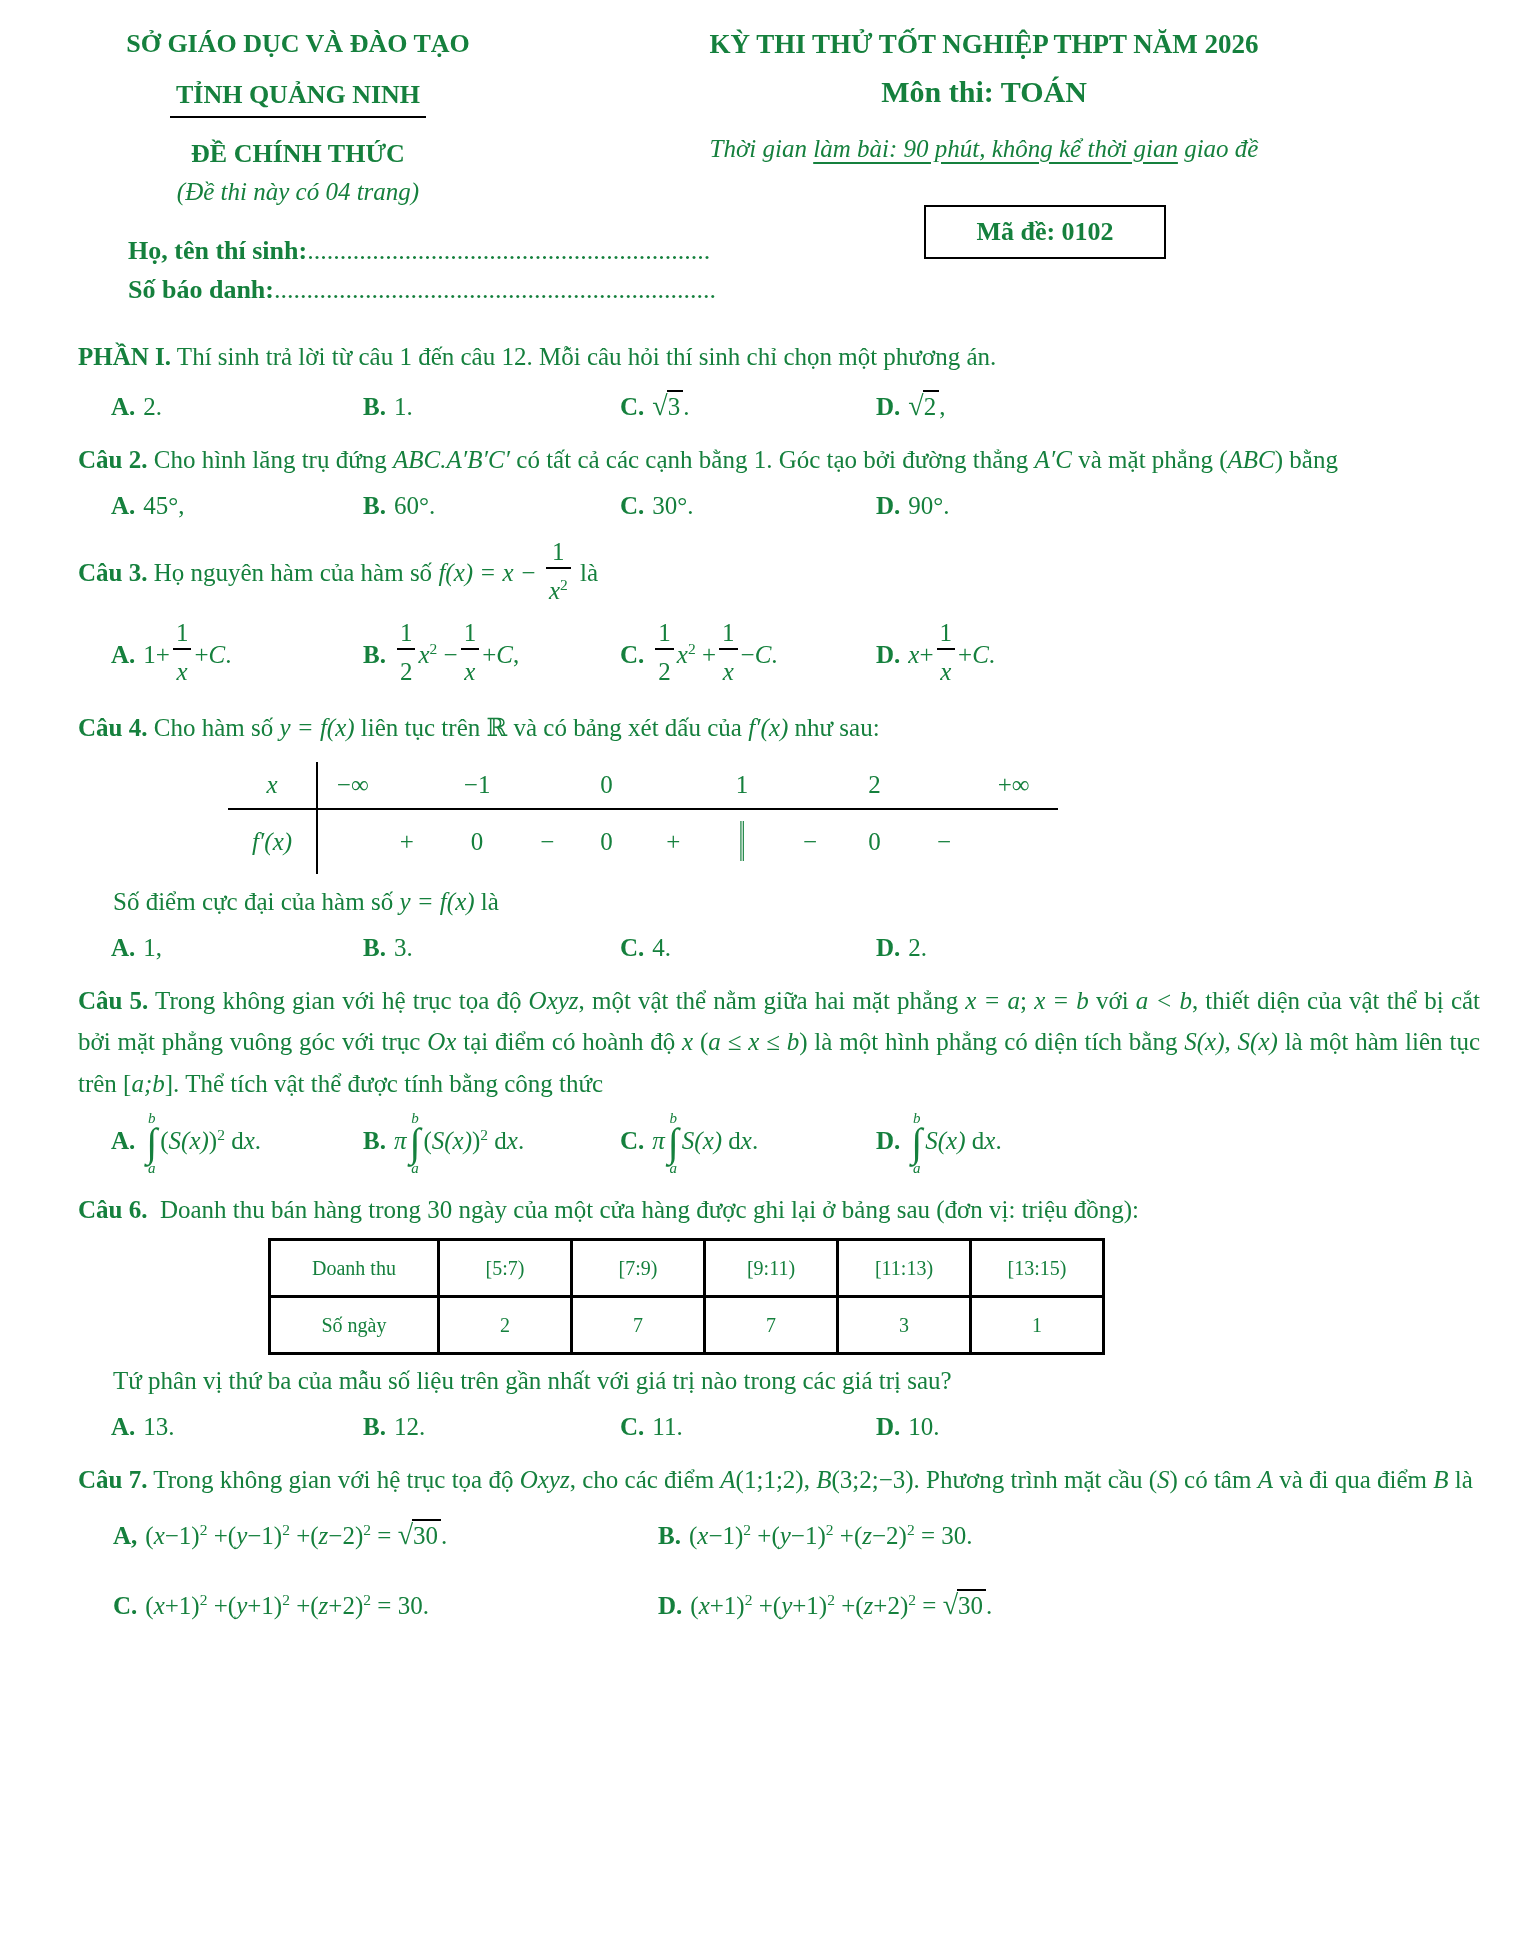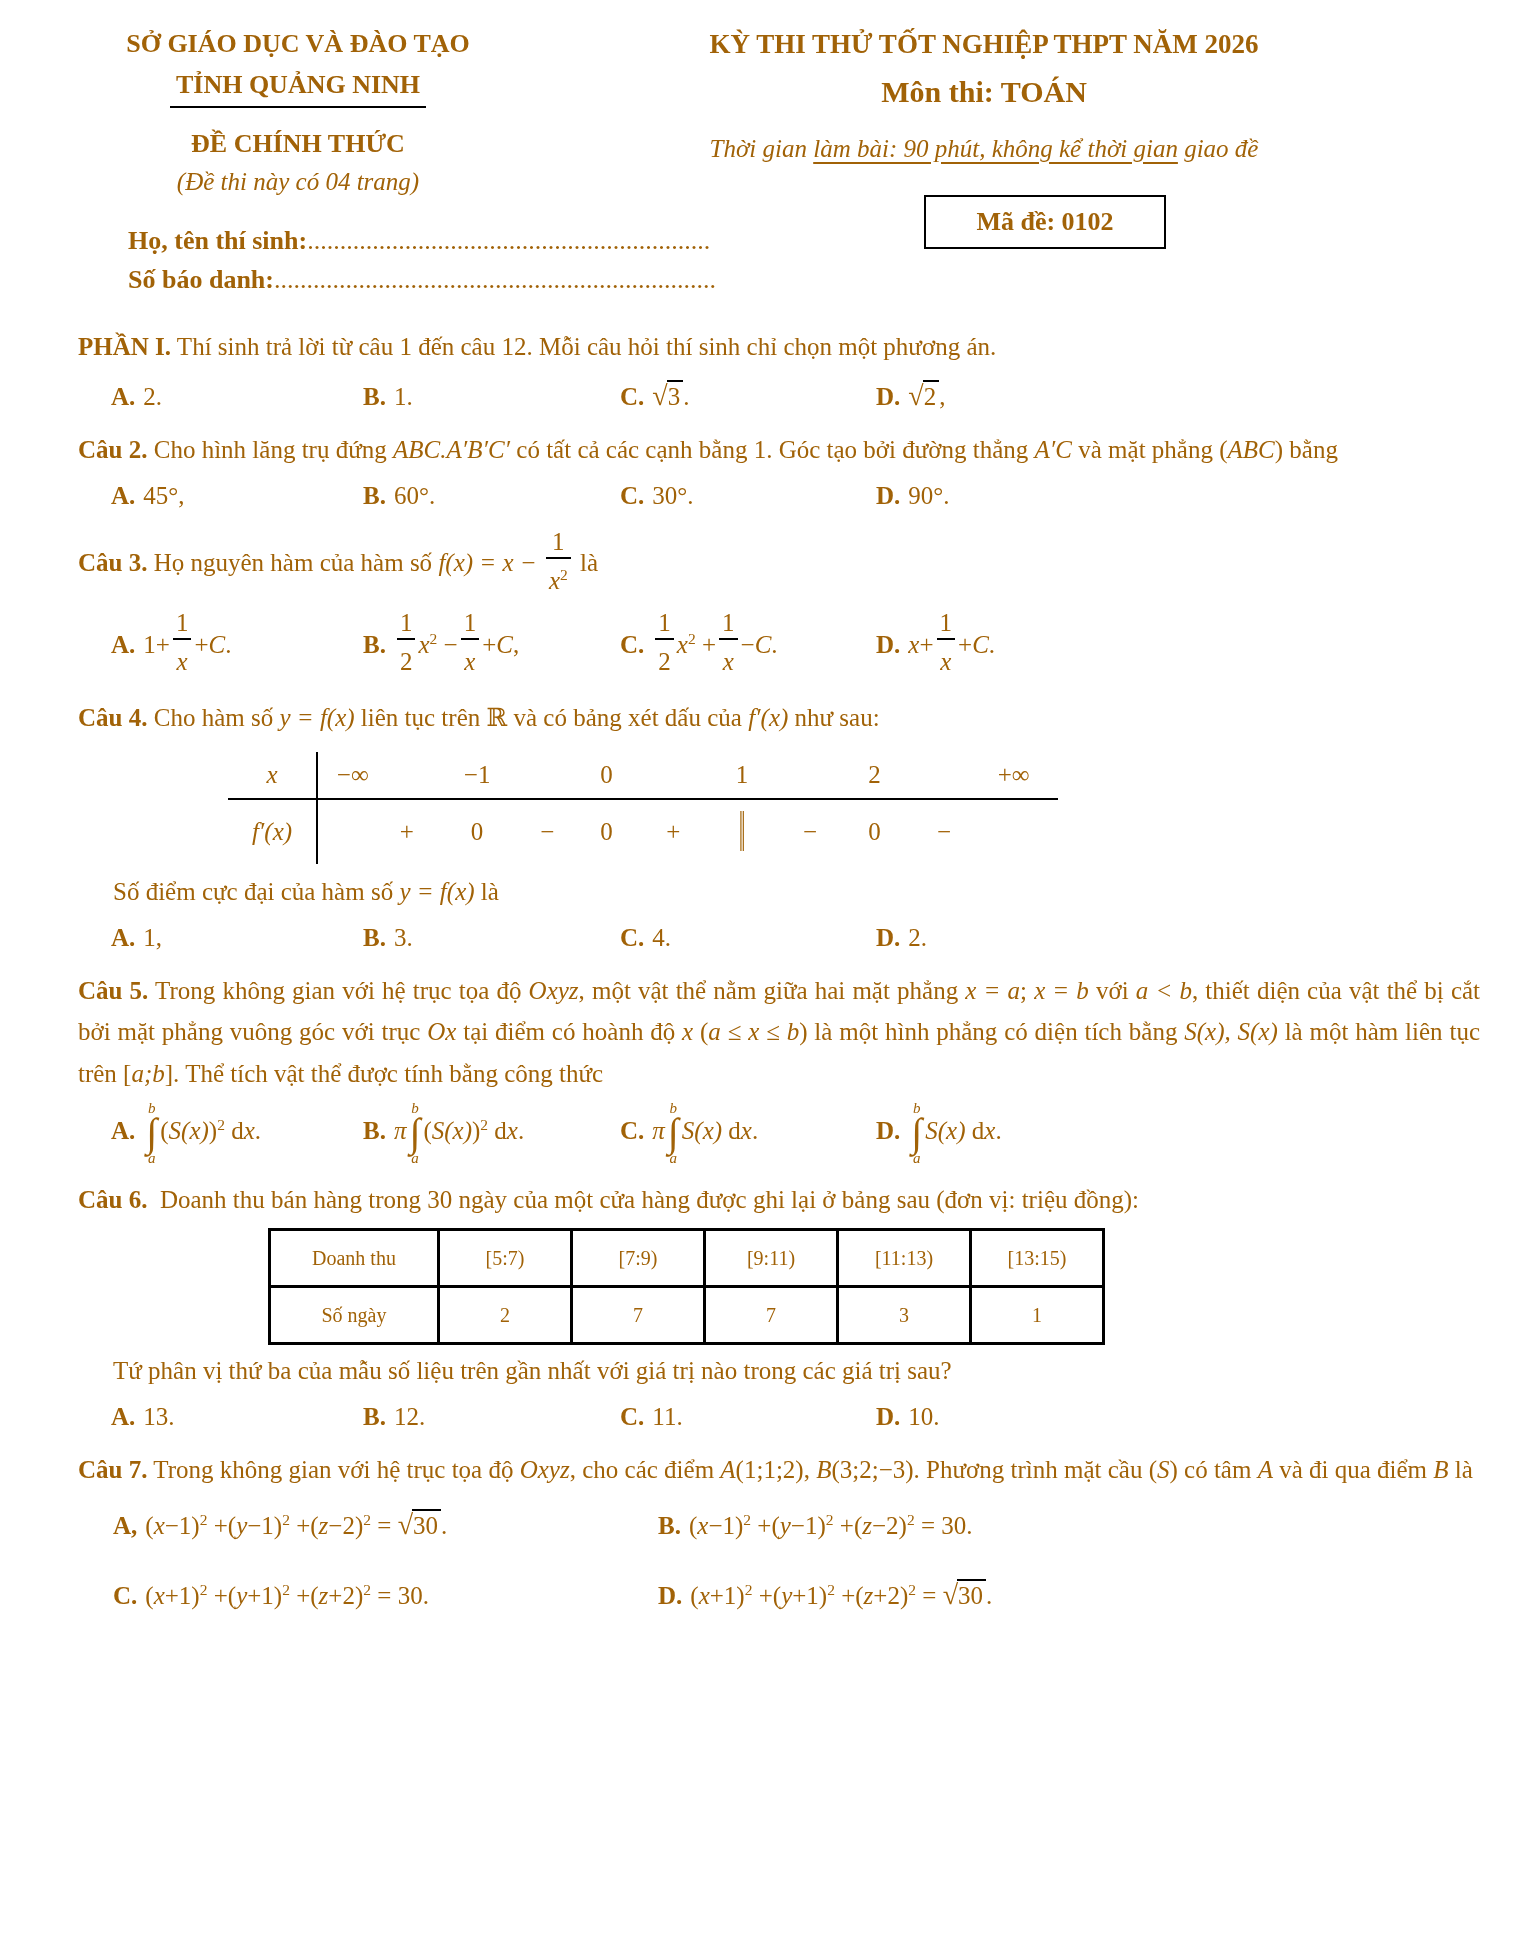--- a/index.html
+++ b/index.html
@@ -1,32 +1,32 @@
 <!DOCTYPE html>
 <html lang="vi"><head>
 <meta charset="utf-8">
 <style>
   html,body{margin:0;padding:0;background:#e8e8e8;}
   .page{
     width:1538px;height:1954px;box-sizing:border-box;
-    margin:0 auto;background:#ffffff;color:#a16207;
+    margin:0 auto;background:#ffffff;color:#15803d;
     padding:24px 58px 0 78px;overflow:hidden;
     font-family:"Liberation Serif","DejaVu Serif",serif;
     font-size:25px;line-height:1.6;
   }
   b{font-weight:bold;}
   .m{font-style:italic;font-family:"Liberation Serif","DejaVu Serif",serif;}
   sup{font-size:0.62em;line-height:0;}
 
   
   .hdr{display:flex;}
   .hdr-left{width:440px;text-align:center;line-height:1.5;}
   .hdr-right{flex:1;text-align:center;line-height:1.5;padding-right:30px;}
   .dept1{font-weight:bold;font-size:26px;}
-  .dept2-wrap{margin-top:2px;}
+  .dept2-wrap{margin-top:12px;}
   .dept2{font-weight:bold;font-size:26px;display:inline-block;border-bottom:2.5px solid #000;padding:0 6px 2px;}
   .official{font-weight:bold;font-size:26px;margin-top:16px;}
   .pagenote{font-style:italic;font-size:25px;}
   .extitle{font-weight:bold;font-size:27px;}
   .subject{font-weight:bold;font-size:30px;margin-top:4px;}
   .duration{font-style:italic;font-size:25px;margin-top:16px;}
   .duration .und{text-decoration:underline;text-underline-offset:5px;}
 
   
   .cand{position:relative;margin:20px 0 6px 50px;font-size:26px;line-height:1.5;}

